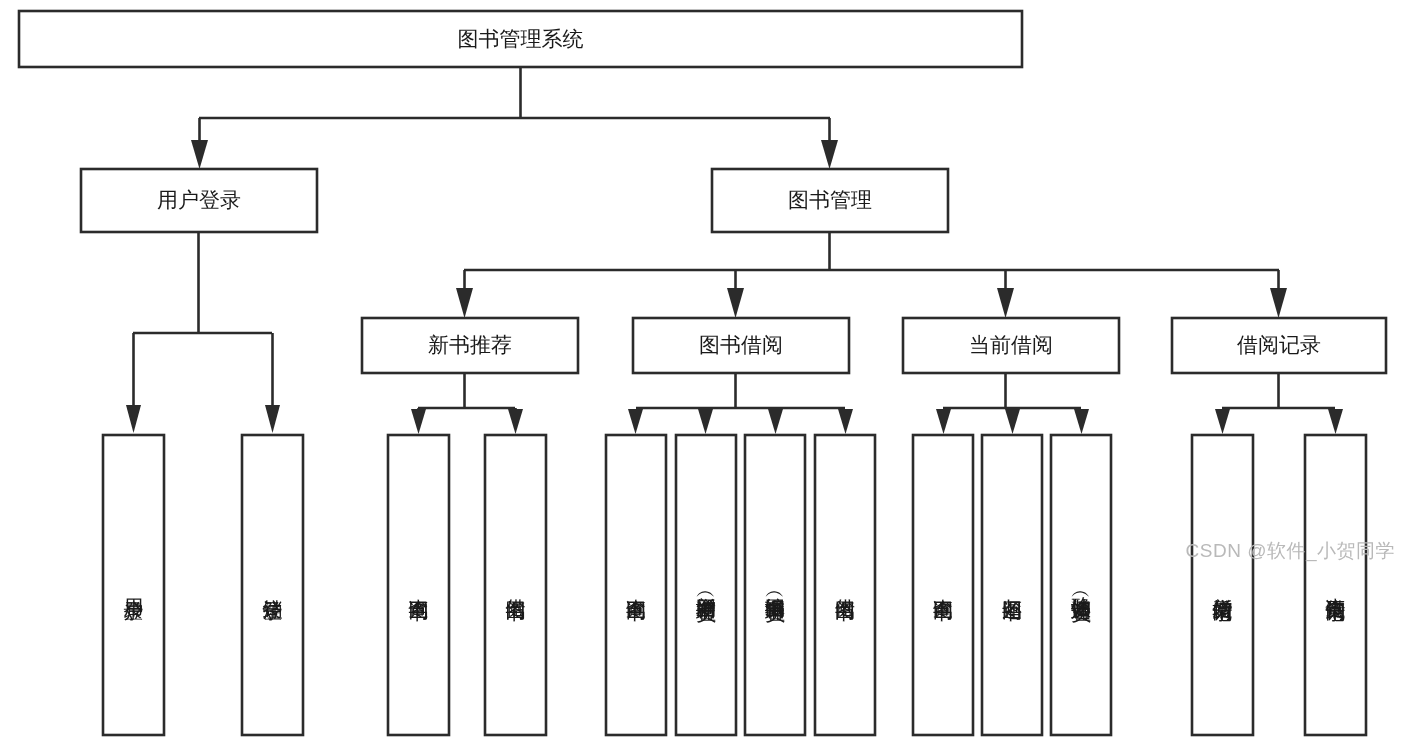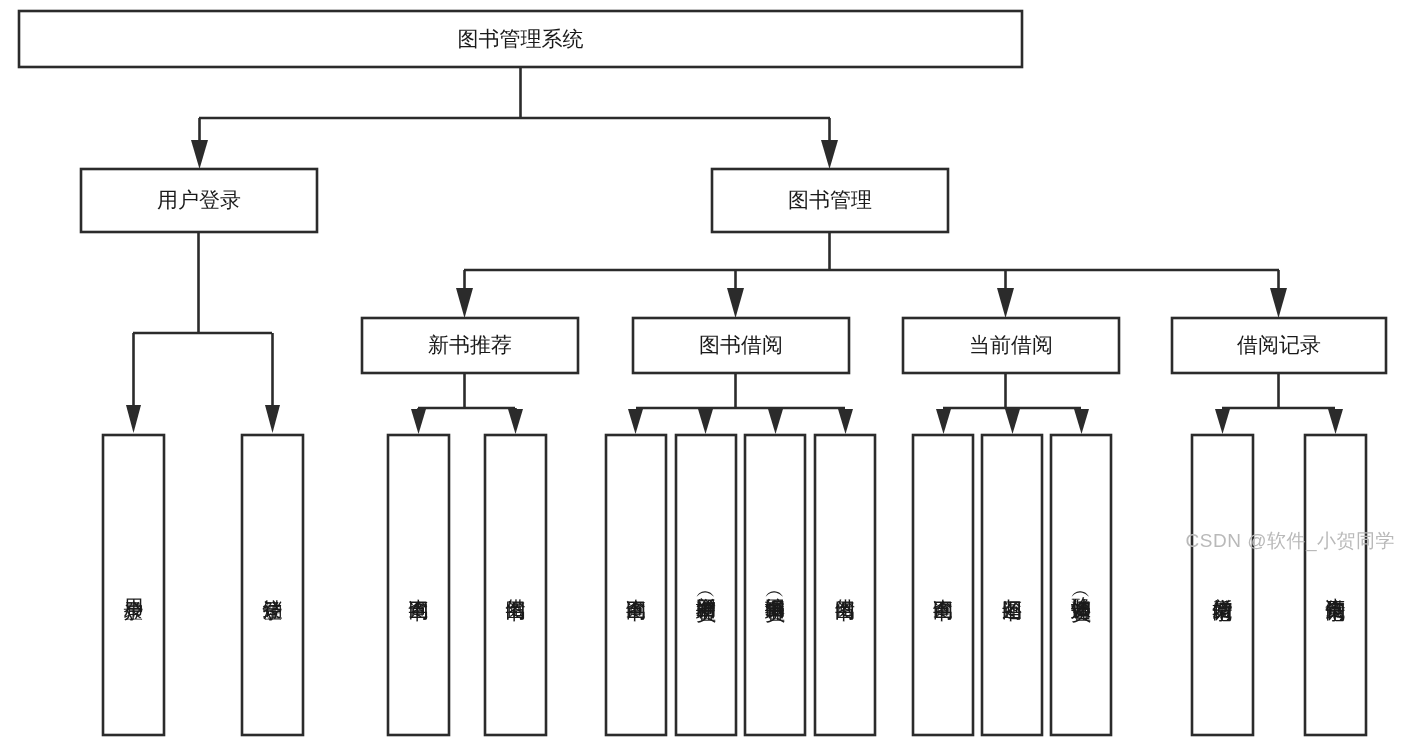--- a/index.html
+++ b/index.html
@@ -59,21 +59,21 @@
     letter-spacing: 1px;
     display: flex;
     align-items: center;
     justify-content: center;
     white-space: nowrap;
     pointer-events: none;
   }
   .watermark {
     position: absolute;
     right: 10px;
-    bottom: 16px;
+    bottom: 6px;
     font-family: "Liberation Sans", "DejaVu Sans", sans-serif;
     font-size: 19px;
     color: #b9b9b9;
     letter-spacing: 0.5px;
     white-space: nowrap;
   }
 </style>
 </head>
 <body>
 

